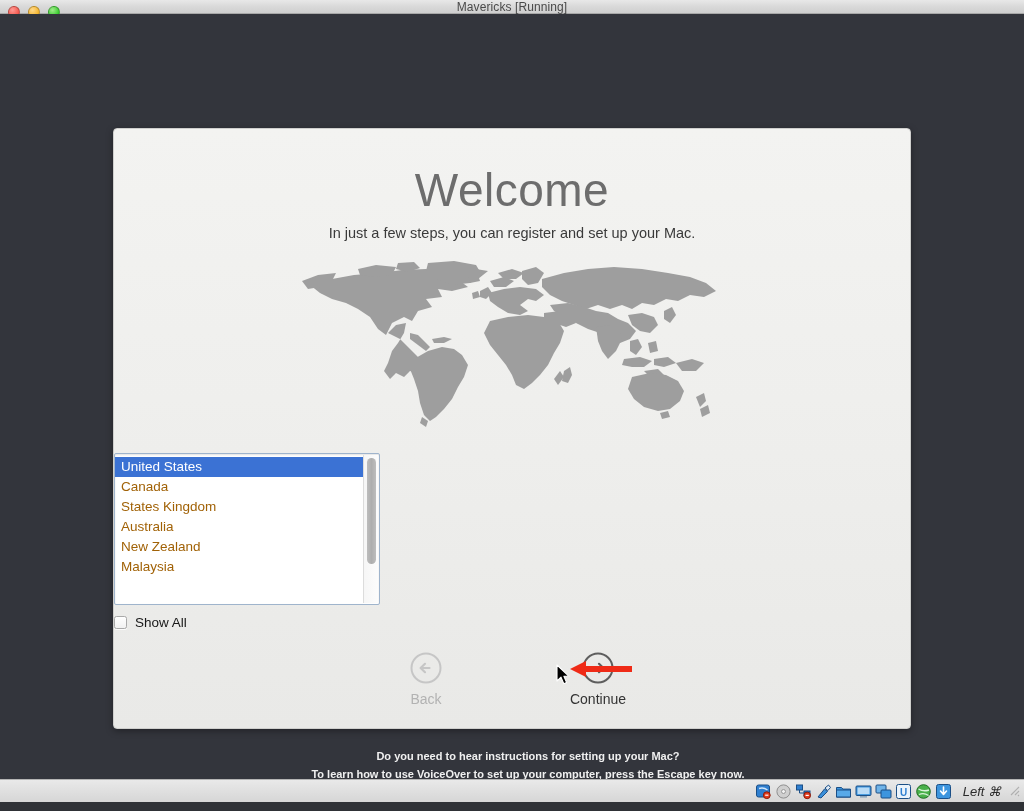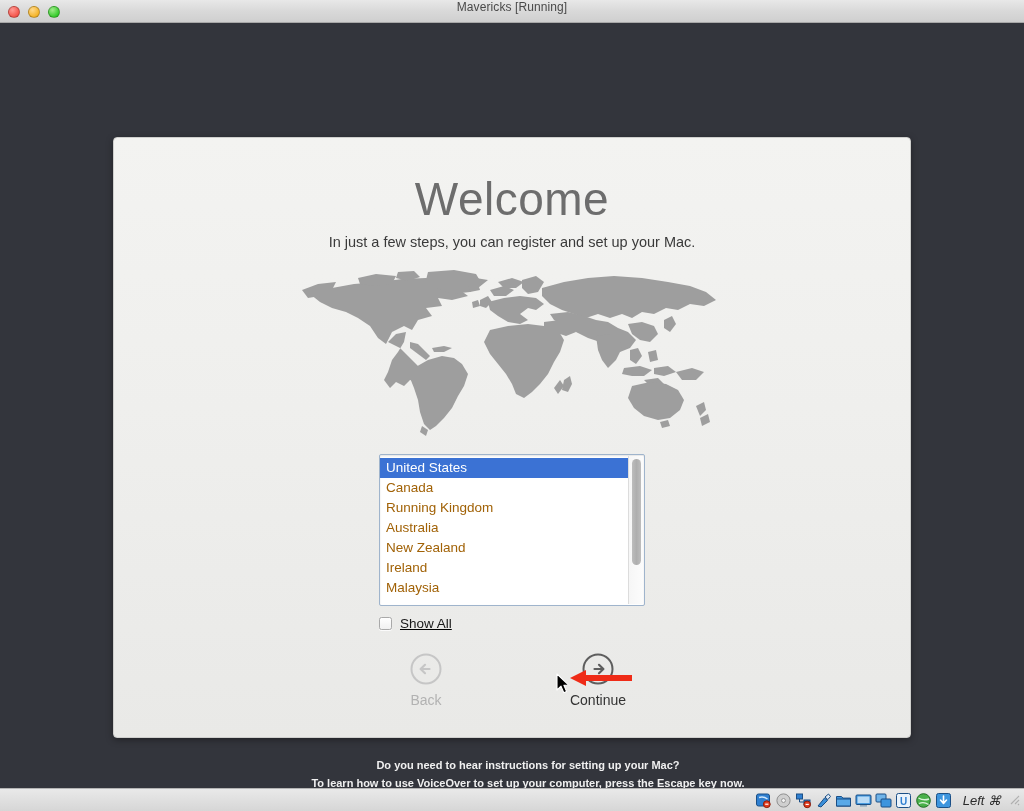--- a/index.html
+++ b/index.html
@@ -15,21 +15,21 @@
   
   .vm-window {
     position: relative;
     width: 1024px;
     height: 811px;
     background: #2f3136;
   }
 
   .titlebar {
     position: relative;
-    height: 23px;
+    height: 14px;
     background: linear-gradient(to bottom, #e8e8e8 0%, #d9d9d9 50%, #cfcfcf 100%);
     border-bottom: 1px solid #a8a8a8;
     display: flex;
     align-items: flex-start;
   }
 
   .traffic-lights {
     position: absolute;
     left: 8px;
     top: 0;
@@ -96,25 +96,23 @@
   
   .map-wrap {
     margin-top: 18px;
     display: flex;
     justify-content: center;
   }
   .map-wrap svg { display: block; }
 
   
   .list-area {
-    margin-top: 8px;
+    margin-top: 16px;
     display: flex;
     flex-direction: column;
-    align-items: center;
-    text-decoration: underline;
   }
 
   .country-list {
     position: relative;
     width: 266px;
     height: 152px;
     background: #ffffff;
     border: 1px solid #9fb4cc;
     border-radius: 2px;
     box-shadow: inset 0 1px 2px rgba(0,0,0,0.12);
@@ -344,24 +342,23 @@
 
           <path d="M176 18 L186 16 L188 22 L178 24 Z"></path>
         </svg>
       </div>
 
       <div class="list-area">
         <div class="country-list">
           <div class="list-inner">
             <div class="country-row selected">United States</div>
             <div class="country-row">Canada</div>
-            <div class="country-row">Running Kingdom</div>
+            <div class="country-row">States Kingdom</div>
             <div class="country-row">Australia</div>
             <div class="country-row">New Zealand</div>
-            <div class="country-row">Ireland</div>
             <div class="country-row">Malaysia</div>
           </div>
           <div class="list-scrollbar">
             <div class="thumb"></div>
           </div>
         </div>
 
         <div class="showall-row">
           <div class="checkbox"></div>
           <div class="showall-label">Show All</div>

